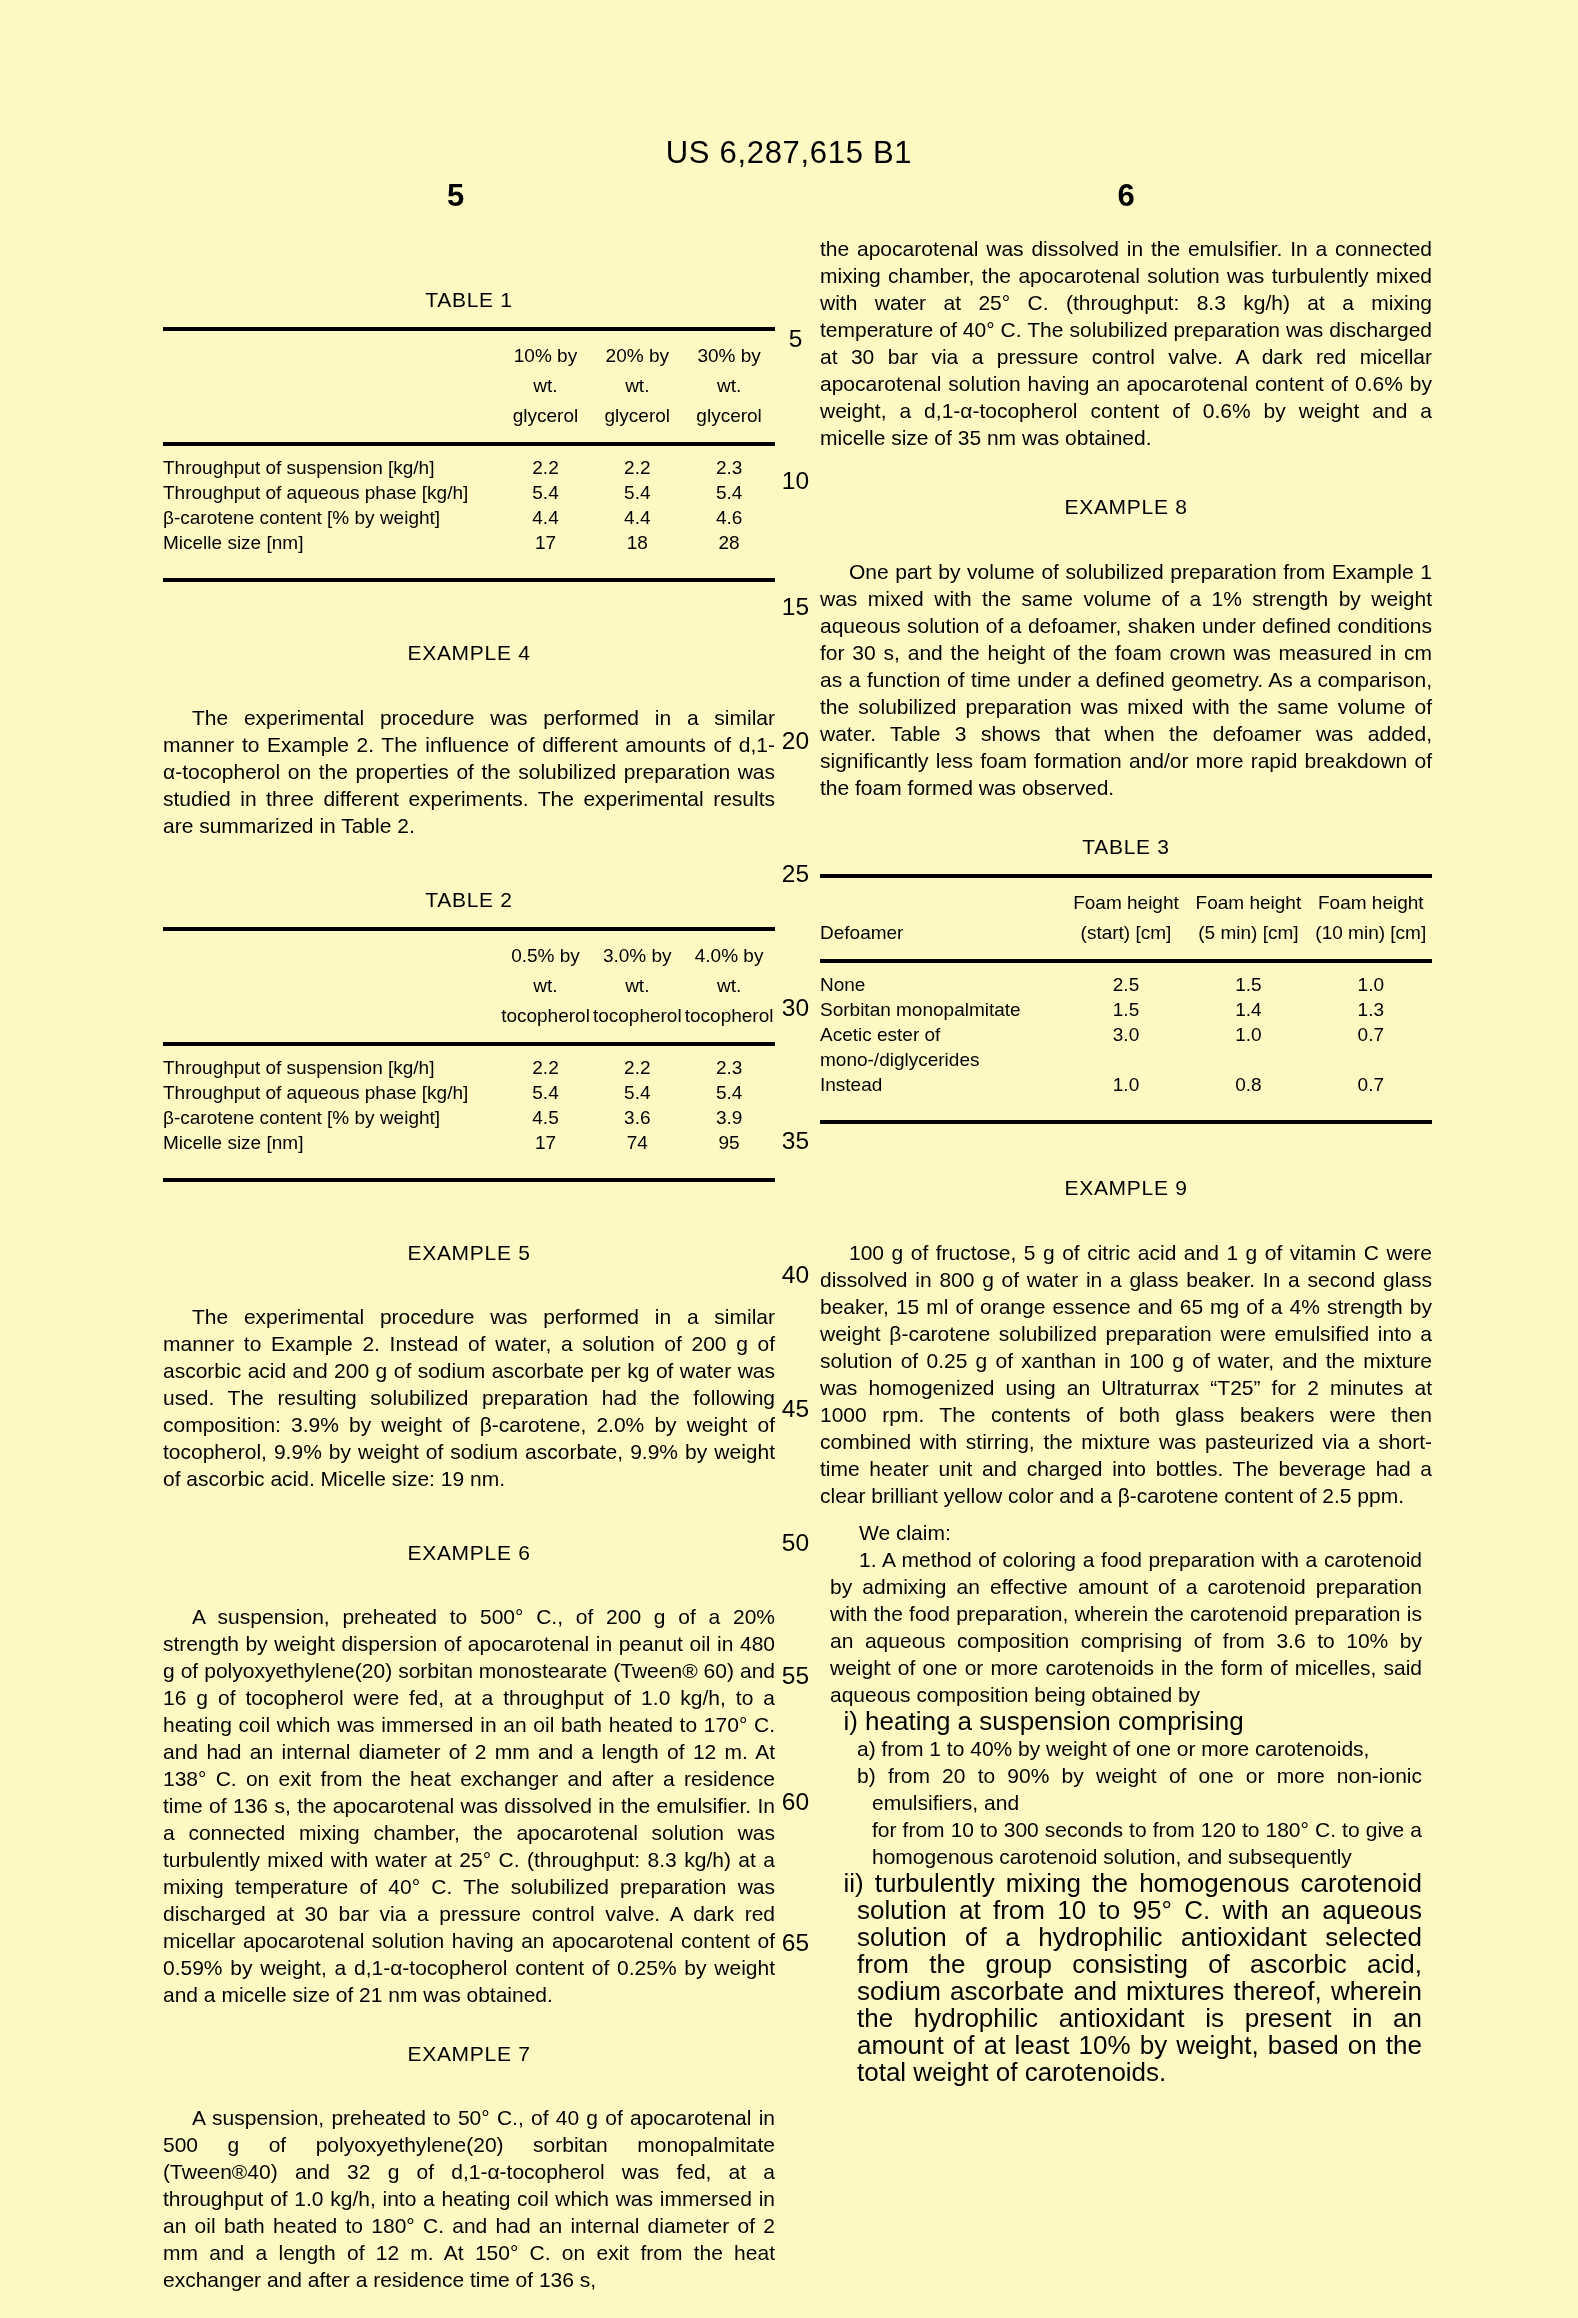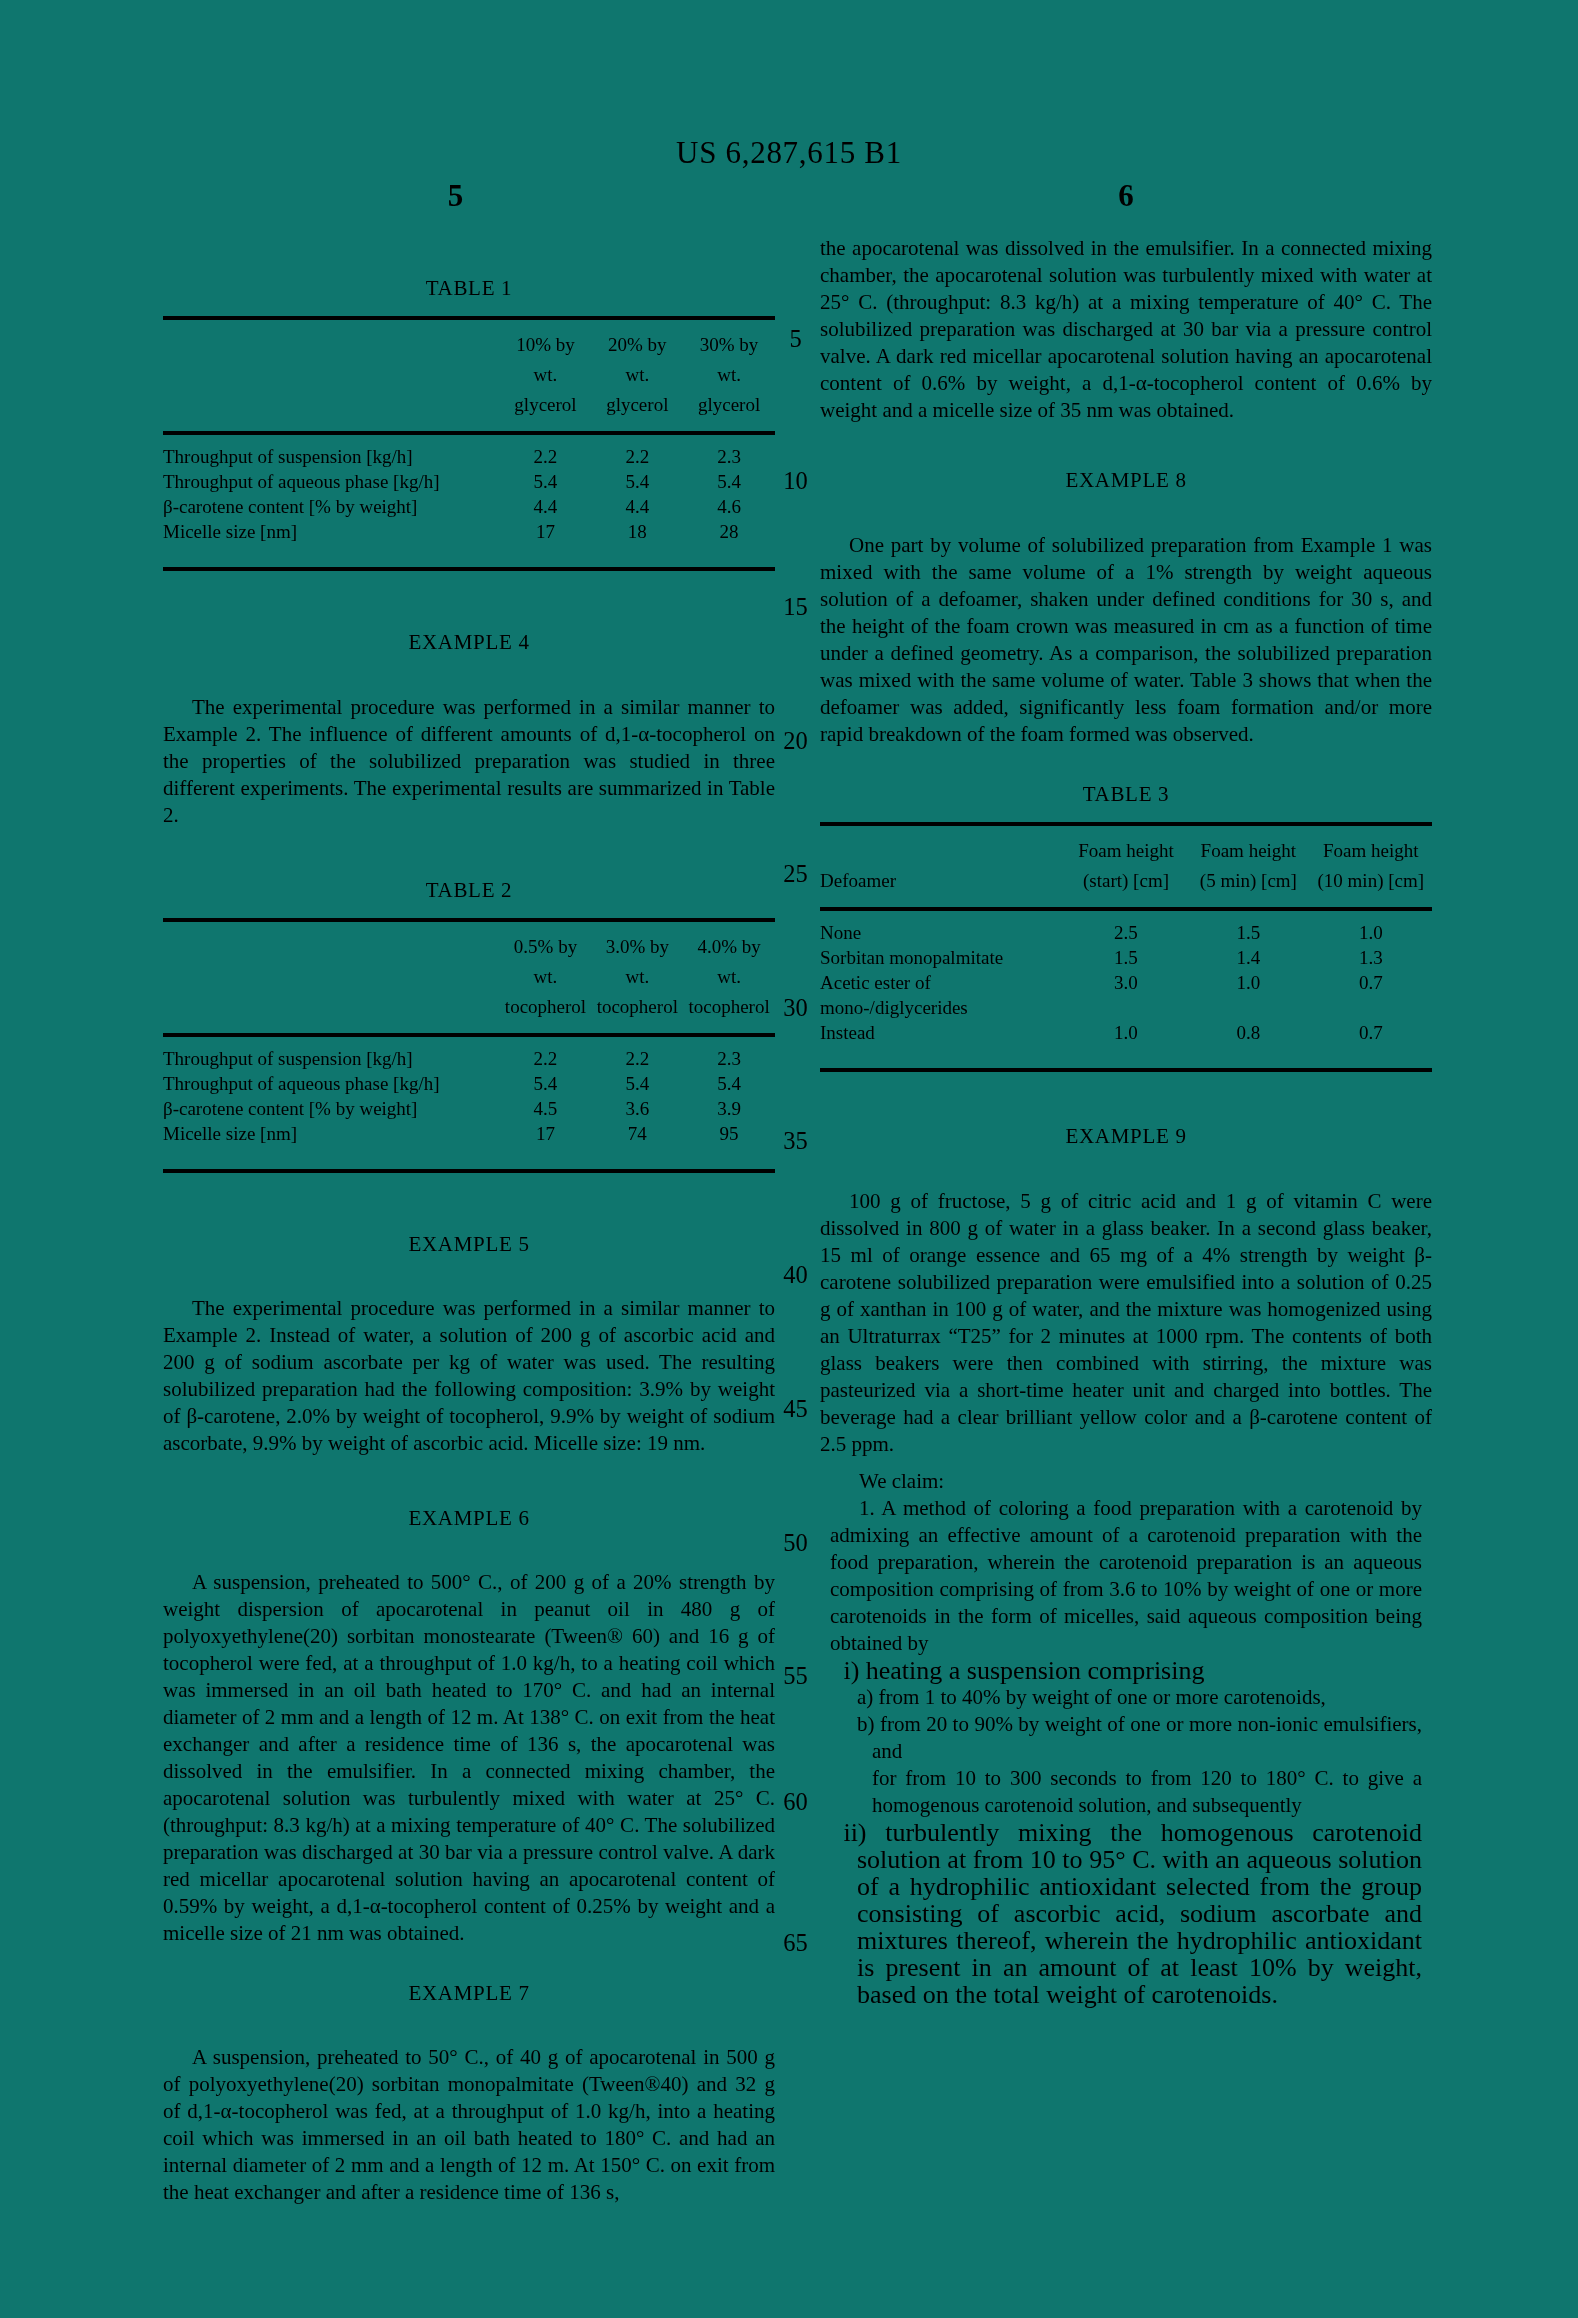--- a/index.html
+++ b/index.html
@@ -1,37 +1,37 @@
 <!DOCTYPE html>
 <html style="font-size:11px"><head>
 <meta charset="utf-8">
 <style>
   html,body { margin:0; padding:0; background:#ffffff; }
   .page {
     position:relative;
     width:1578px; height:2319px;
-    background:#0f766e; color:#000000;
-    font-family:Liberation Serif, serif;
+    background:#fef9c3; color:#000000;
+    font-family:Liberation Sans, sans-serif;
     overflow:hidden;
   }
   .patent-number {
     position:absolute; top:135px; left:0; width:100%;
     text-align:center; font-size:31px; letter-spacing:0.7px;
   }
   .col-num { position:absolute; top:178px; font-size:31px; font-weight:bold; }
   .col-num-left  { left:163px;  width:585px; text-align:center; }
   .col-num-right { left:820px; width:612px; text-align:center; }
 
   .line-no {
     position:absolute; left:767px; width:57px; text-align:center;
     font-size:24.5px;
   }
 
   .col { position:absolute; width:612px; }
-  .left-col  { left:163px;  top:265px; }
+  .left-col  { left:163px;  top:277px; }
   .right-col { left:820px; top:235px; }
 
   .body-par {
     font-size:21px; line-height:27px; text-align:justify;
     text-indent:29px; margin:0;
   }
   .noindent { text-indent:0; }
 
   .section-heading {
     text-align:center; font-size:21px; letter-spacing:0.7px; margin:0;

